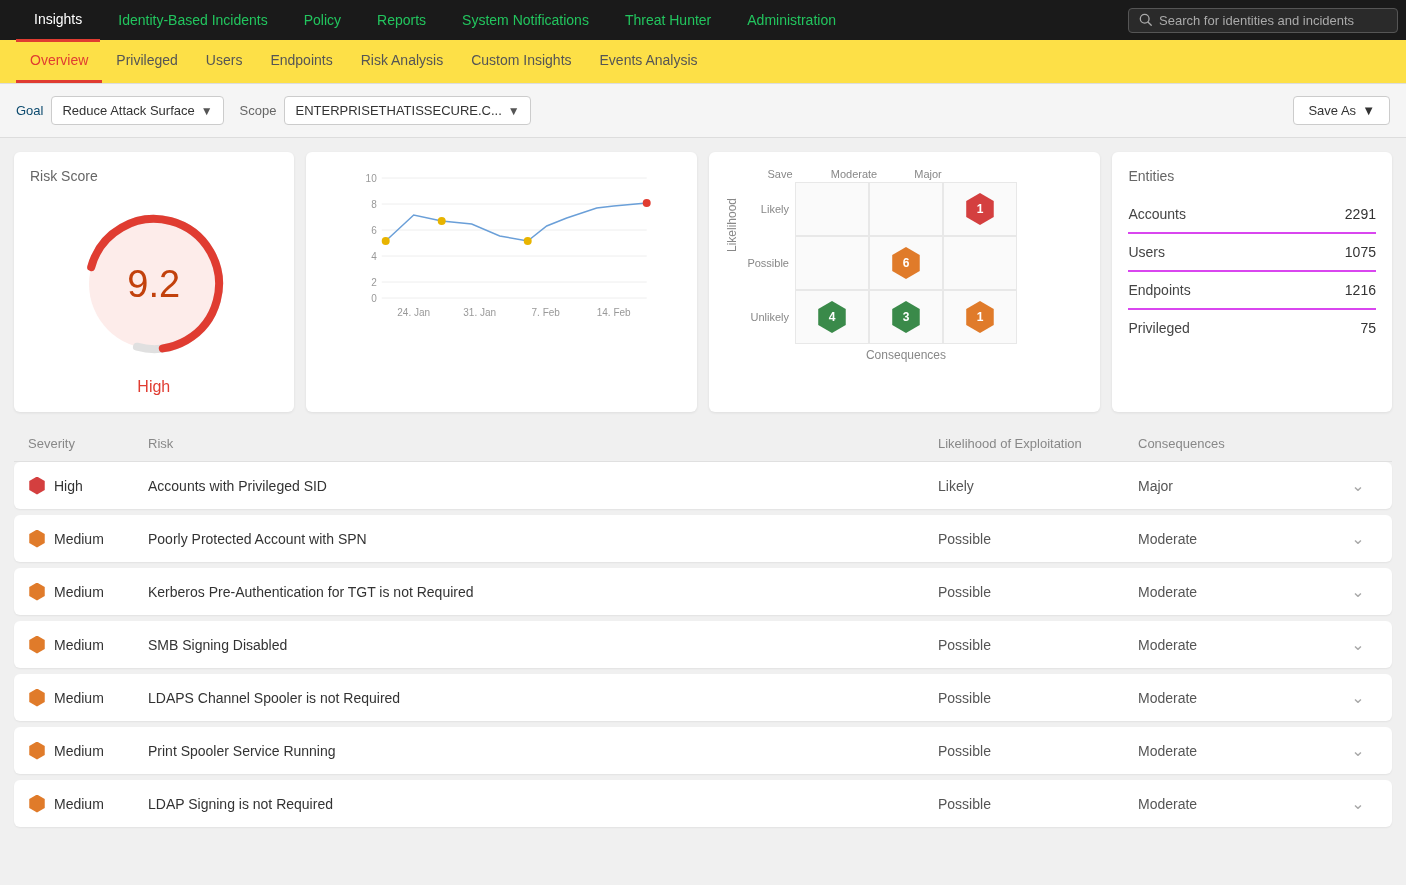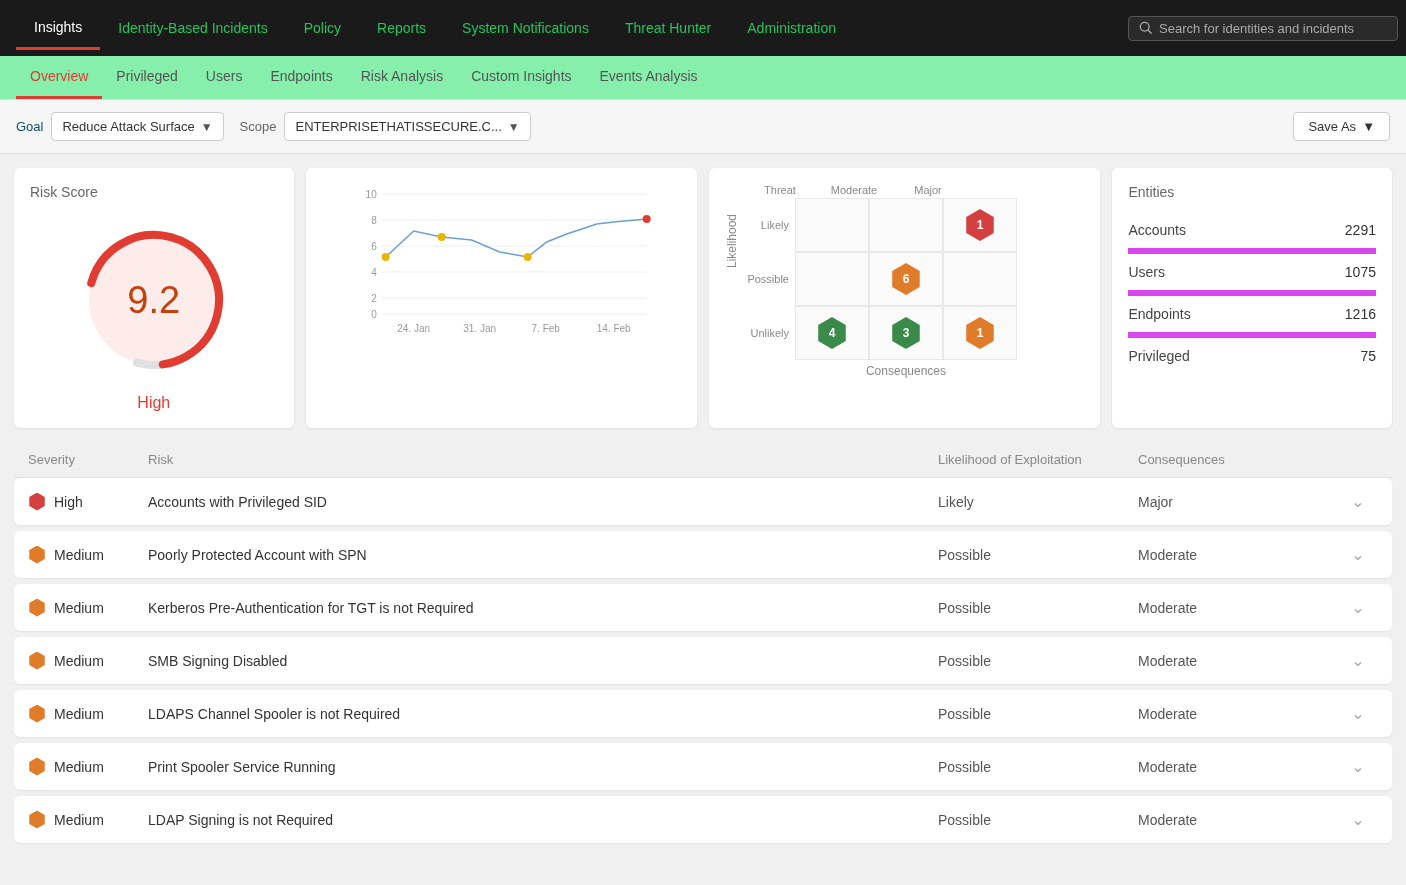--- a/index.html
+++ b/index.html
@@ -3,21 +3,21 @@
   <meta charset="utf-8">
   <style>
     * { box-sizing: border-box; margin: 0; padding: 0; }
     body { font-family: -apple-system, BlinkMacSystemFont, 'Segoe UI', Arial, sans-serif; background: #f0f0f0; font-size: 14px; color: #333; }
 
     
     .top-nav {
       background: #1a1a1a;
       display: flex;
       align-items: center;
-      height: 56px;
+      height: 40px;
       padding: 0 0 0 16px;
     }
     .top-nav-items {
       display: flex;
       align-items: center;
       flex: 1;
     }
     .nav-item {
       color: #22c55e;
       padding: 0 18px;
@@ -41,21 +41,21 @@
       align-items: center;
       padding: 4px 10px;
       min-width: 270px;
       cursor: text;
     }
     .search-box span { color: #aaa; font-size: 13px; margin-left: 6px; }
     .search-icon-svg { color: #aaa; }
 
     
     .sub-nav {
-      background: #86efac;
+      background: #fde047;
       border-bottom: 1px solid #ddd;
       display: flex;
       padding: 0 16px;
     }
     .sub-nav-item {
       padding: 12px 14px;
       cursor: pointer;
       color: #555;
       font-size: 14px;
       border-bottom: 3px solid transparent;
@@ -159,21 +159,21 @@
     .hex-red { background: #d43f3f; }
     .hex-orange { background: #e07b2a; }
     .hex-green { background: #3a8a4a; }
 
     
     .entities-list { list-style: none; }
     .entities-list li {
       display: flex;
       justify-content: space-between;
       padding: 10px 0;
-      border-bottom: 6px solid #d946ef;
+      border-bottom: 2px solid #d946ef;
       font-size: 14px;
     }
     .entities-list li:last-child { border-bottom: none; }
     .entity-name { color: #444; }
     .entity-count { color: #333; font-weight: 500; }
 
     
     .risk-table-wrap { padding: 0 14px 20px; }
     .risk-table-header {
       display: grid;
@@ -300,21 +300,21 @@
     </svg>
   </div>
 
   <div class="card">
     <div style="display:flex; align-items:flex-start;">
       <div style="writing-mode:vertical-rl; transform:rotate(180deg); font-size:12px; color:#888; margin-right:4px; margin-top:30px;">Likelihood</div>
       <div>
 
         <div style="display:flex; padding-left:0; margin-bottom:2px; margin-left:0;">
           <div style="width:0;"></div>
-          <div style="width:74px; text-align:center; font-size:11px; color:#888;">Threat</div>
+          <div style="width:74px; text-align:center; font-size:11px; color:#888;">Save</div>
           <div style="width:74px; text-align:center; font-size:11px; color:#888;">Moderate</div>
           <div style="width:74px; text-align:center; font-size:11px; color:#888;">Major</div>
         </div>
 
         <div style="display:flex; flex-direction:column;">
 
           <div style="display:flex; align-items:center;">
             <div style="width:52px; font-size:11px; color:#888; text-align:right; padding-right:6px; height:54px; display:flex; align-items:center; justify-content:flex-end;">Likely</div>
             <div style="width:74px; height:54px; border:1px solid #e8e8e8; background:#fafafa;"></div>
             <div style="width:74px; height:54px; border:1px solid #e8e8e8; background:#fafafa;"></div>

